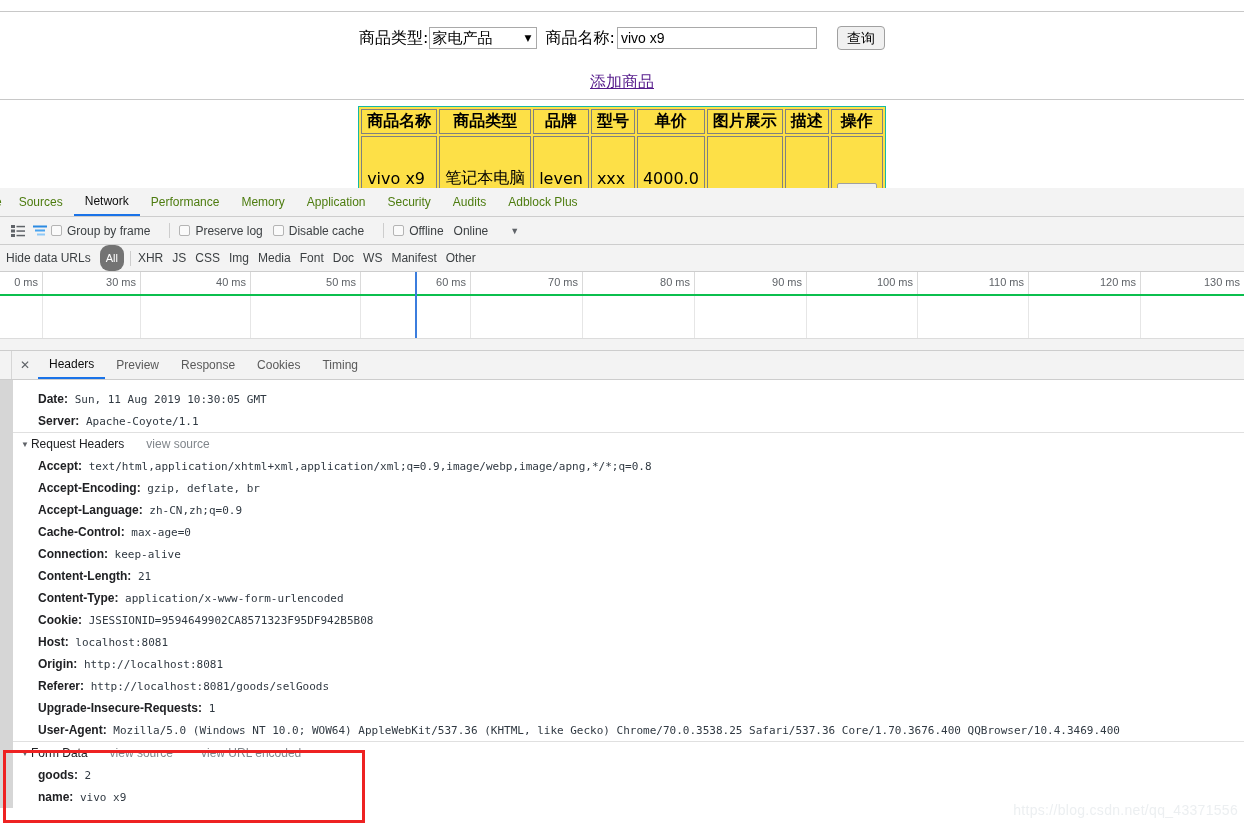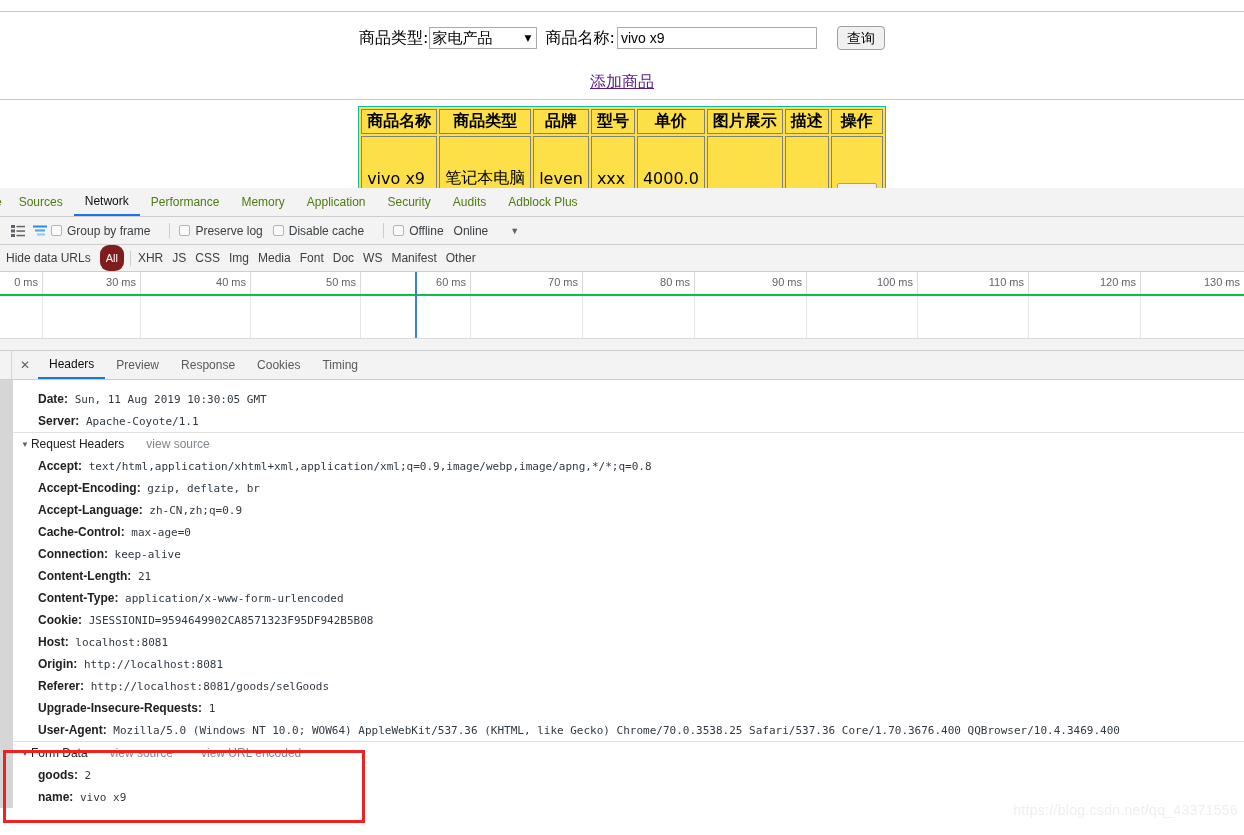--- a/index.html
+++ b/index.html
@@ -82,21 +82,21 @@
   .ico{display:inline-flex;align-items:center;justify-content:center;width:22px;height:22px;}
   .chk{display:inline-block;width:11px;height:11px;border:1px solid #b4b4b4;background:#fafafa;
       border-radius:2px;vertical-align:middle;margin-right:5px;box-sizing:border-box;}
   .cklabel{display:inline-flex;align-items:center;font-size:12px;color:#3c4043;margin-right:10px;white-space:nowrap;}
   .vsep{width:1px;height:15px;background:#cdcdcd;margin:0 9px;}
   .tb-caret{font-size:9px;color:#5f6368;margin-left:12px;}
 
   .dt-filterbar{height:26px;background:#f3f3f3;border-bottom:1px solid #cdcdcd;
       display:flex;align-items:center;padding:0 6px;}
   .fl{font-size:12px;color:#3c4043;margin-right:9px;white-space:nowrap;}
-  .fl.pill{background:#7f1d1d;color:#fff;border-radius:9px;padding:7px 6px;font-size:11px;margin-right:4px;}
+  .fl.pill{background:#737373;color:#fff;border-radius:9px;padding:7px 6px;font-size:11px;margin-right:4px;}
   .fsep{width:1px;height:15px;background:#cdcdcd;margin:0 7px 0 2px;}
 
   
   .dt-timeline{position:relative;height:78px;background:#fff;border-bottom:1px solid #cdcdcd;overflow:hidden;}
   .tl-ruler{position:relative;height:22px;}
   .tl-tick{position:absolute;top:0;height:22px;border-right:1px solid #dadada;}
   .tl-tick span{position:absolute;right:4px;top:4px;font-size:11px;color:#5f6368;white-space:nowrap;}
   .tl-green{position:absolute;left:0;top:22px;width:1244px;height:2px;background:#0bbf4e;}
   .tl-body{position:absolute;left:0;top:24px;width:1244px;height:42px;}
   .tl-gl{position:absolute;top:0;height:42px;width:1px;background:#e6e6e6;}

